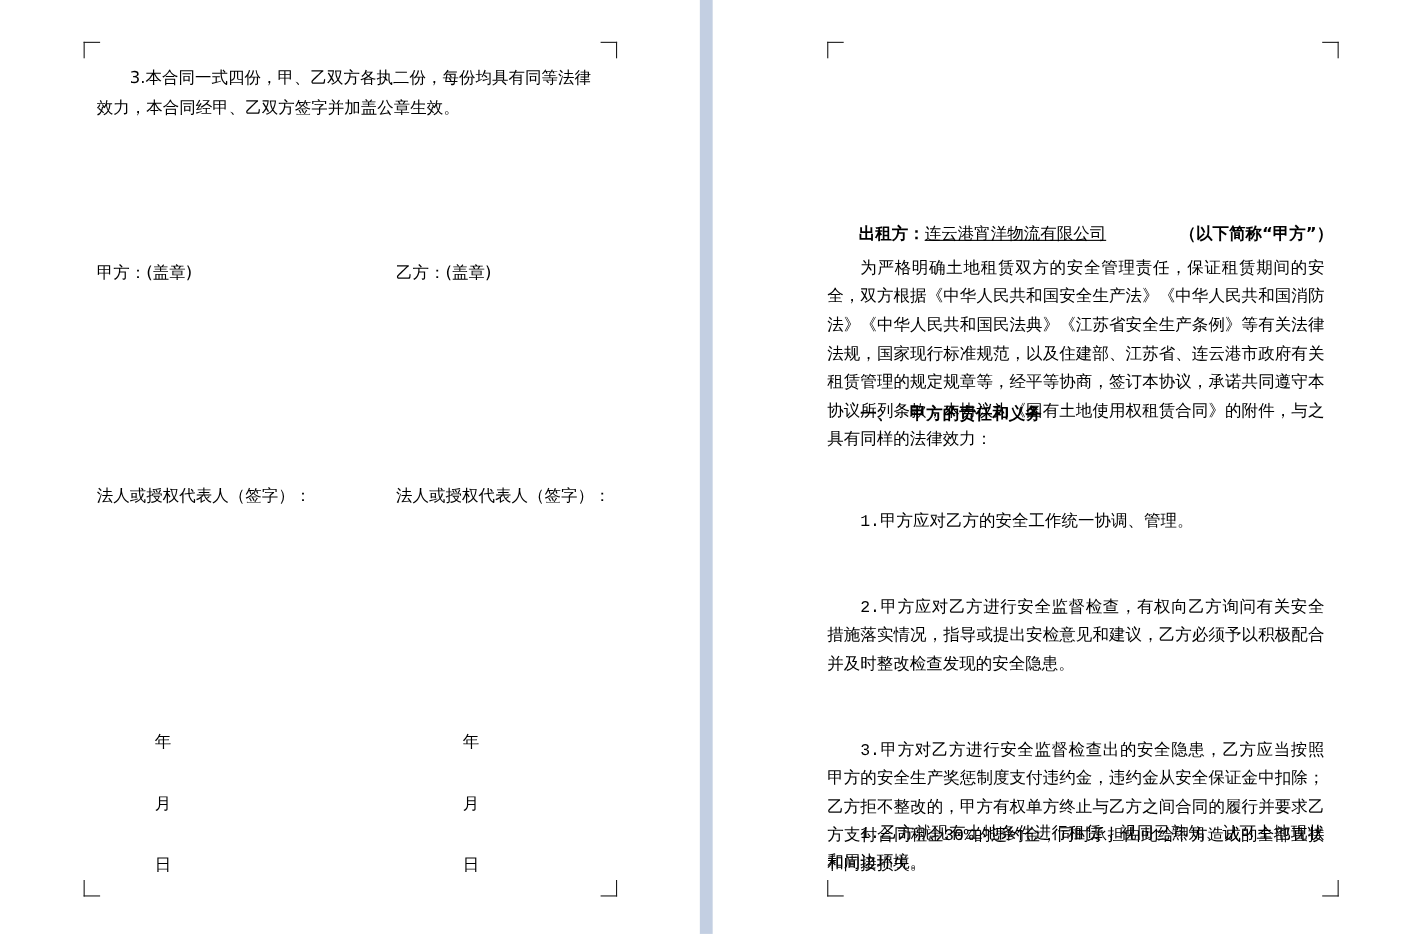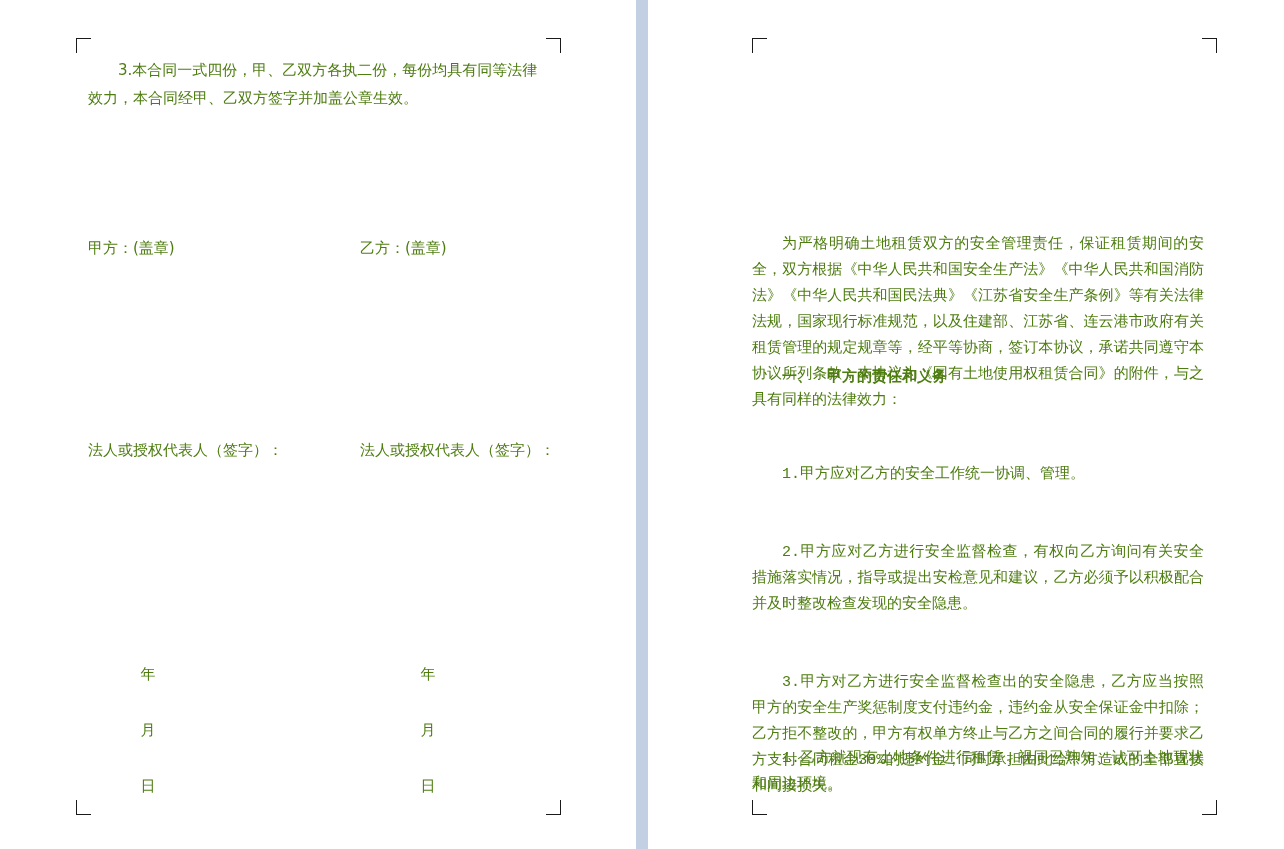--- a/index.html
+++ b/index.html
@@ -66,21 +66,21 @@
   .page-right .crop { position: absolute; }
   .page-right { position: relative; }
   .page-right .crop.tl { left: 104px; }
   .page-right .crop.tr { left: 554px; }
   .page-right .crop.bl { left: 104px; }
   .page-right .crop.br { left: 554px; }
 
   .body-text {
     position: absolute;
     font-family: "DejaVu Sans", "Liberation Sans", sans-serif;
-    color: #4d7c0f;
+    color: #000000;
     font-size: 15px;
     line-height: 28px;
     white-space: pre-wrap;
   }
 
   
   .l-clause3 {
     left: 88px; top: 56px; width: 460px;
     text-indent: 30px;
   }
@@ -206,20 +206,23 @@
 
   <div class="page-gutter"></div>
 
   <div class="page page-right">
     <div class="crop tl"></div>
     <div class="crop tr"></div>
     <div class="crop bl"></div>
     <div class="crop br"></div>
 
 
+    <div class="body-text r-line-lessor">
+      <span class="lbl-bold">出租方：</span><span class="underline-val">连云港宵洋物流有限公司</span><span class="right-note lbl-bold">（以下简称“甲方”）</span>
+    </div>
 
 
     <div class="body-text r-para">为严格明确土地租赁双方的安全管理责任，保证租赁期间的安全，双方根据《中华人民共和国安全生产法》《中华人民共和国消防法》《中华人民共和国民法典》《江苏省安全生产条例》等有关法律法规，国家现行标准规范，以及住建部、江苏省、连云港市政府有关租赁管理的规定规章等，经平等协商，签订本协议，承诺共同遵守本协议所列条款，本协议为《国有土地使用权租赁合同》的附件，与之具有同样的法律效力：</div>
 
     <div class="body-text r-sec-1">一、　甲方的责任和义务</div>
 
     <div class="body-text r-items-1">
       <p>1.甲方应对乙方的安全工作统一协调、管理。</p>
       <p>2.甲方应对乙方进行安全监督检查，有权向乙方询问有关安全措施落实情况，指导或提出安检意见和建议，乙方必须予以积极配合并及时整改检查发现的安全隐患。</p>
       <p>3.甲方对乙方进行安全监督检查出的安全隐患，乙方应当按照甲方的安全生产奖惩制度支付违约金，违约金从安全保证金中扣除；乙方拒不整改的，甲方有权单方终止与乙方之间合同的履行并要求乙方支付合同租金30%的违约金，同时承担由此给甲方造成的全部直接和间接损失。</p>

